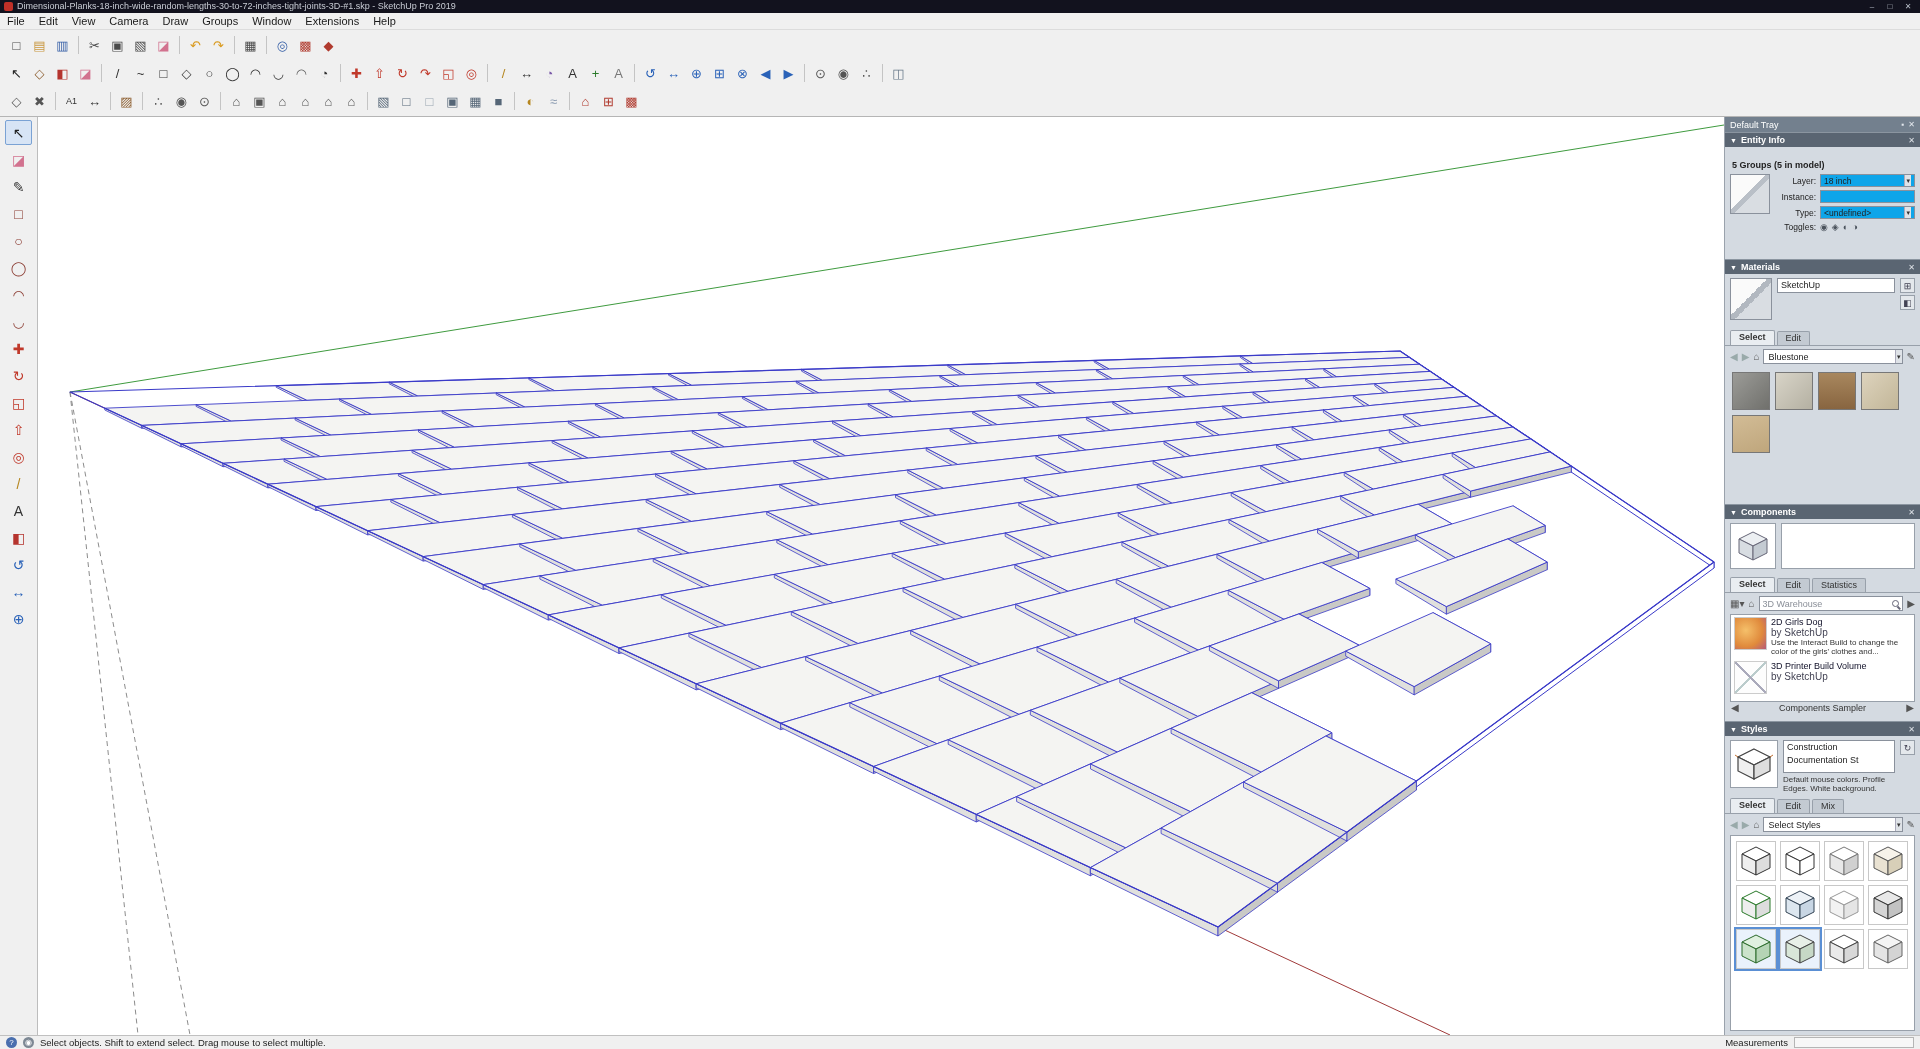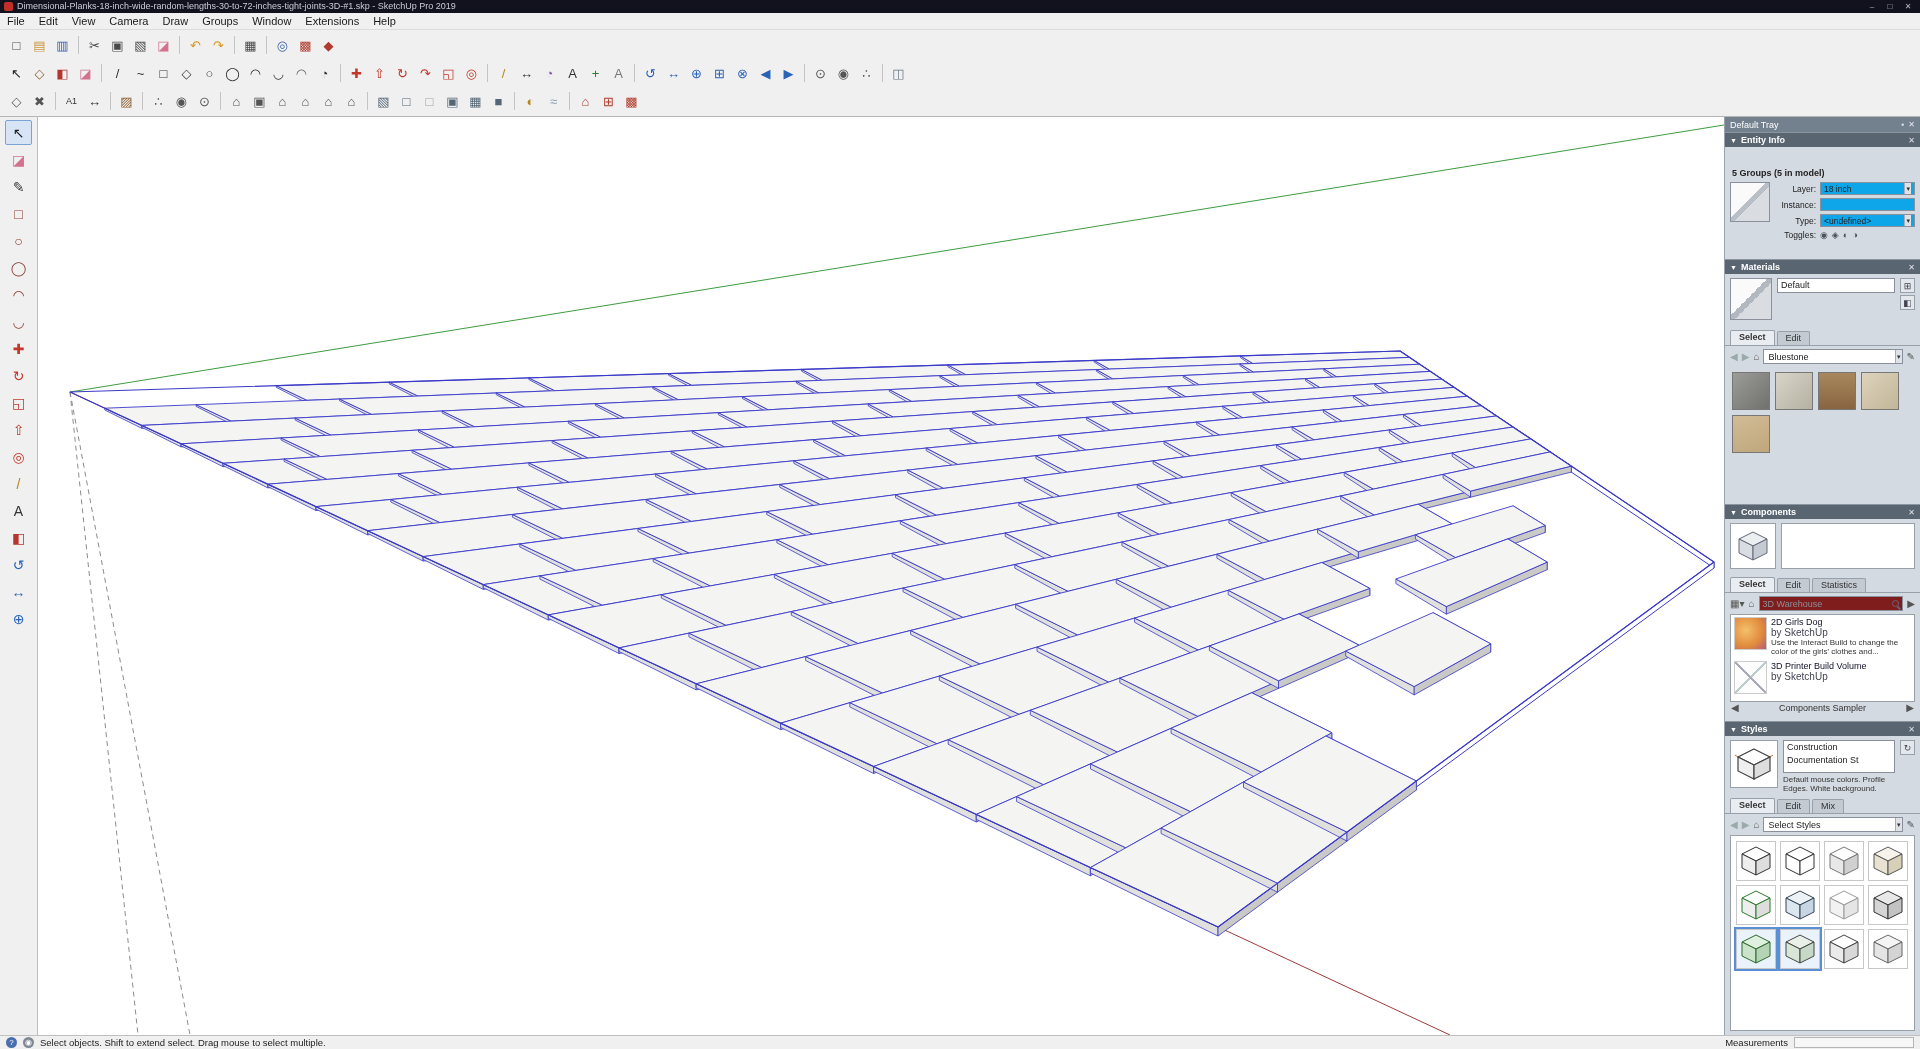--- a/index.html
+++ b/index.html
@@ -33,21 +33,21 @@
   .tray-titlebar{height:15px;background:#73808e;color:#fff;display:flex;align-items:center;gap:4px;padding:0 5px;font-size:9px;flex:0 0 auto}
   .tray-titlebar .spacer{flex:1}
   .tt-ic{font-size:8px;color:#e4e8ee}
   .panel-header{height:15px;background:#5a6572;color:#fff;display:flex;align-items:center;gap:4px;padding:0 5px;border-top:1px solid #8b95a0;flex:0 0 auto}
   .ph-arrow{font-size:7px}
   .ph-title{font-size:9px;font-weight:bold;white-space:nowrap}
   .ph-close{margin-left:auto;font-size:8px;color:#dfe3e8}
   .panel-content{flex:0 0 auto;overflow:hidden}
   
   .ei-content{height:112px;padding:3px 5px}
-  .ei-summary{font-weight:bold;font-size:9px;margin:18px 0 4px 2px}
+  .ei-summary{font-weight:bold;font-size:9px;margin:10px 0 4px 2px}
   .ei-body{display:flex;gap:6px}
   .ei-thumb{width:40px;height:40px;border:1px solid #8a919c;background:linear-gradient(135deg,#fafafa 45%,#b9bfc7 45%,#b9bfc7 55%,#d9dde2 55%)}
   .ei-fields{flex:1;display:flex;flex-direction:column;gap:3px}
   .ei-row{display:flex;align-items:center;gap:4px}
   .ei-row label{width:40px;text-align:right;font-size:8.5px;color:#222}
   .ei-select,.ei-input{flex:1;height:13px;background:#0ea5e9;border:1px solid #8a919c;display:flex;align-items:center;padding:0 3px;font-size:8.5px;white-space:nowrap;overflow:hidden}
   .dd-caret{margin-left:auto;font-size:7px;color:#333;background:#dfe3e8;border-left:1px solid #aab;padding:0 1px;height:100%;display:flex;align-items:center}
   .ei-toggles{display:flex;gap:4px;font-size:9px;color:#4a525c}
   
   .tabs{display:flex;align-items:flex-end;height:16px;padding:0 5px;border-bottom:1px solid #98a0aa;flex:0 0 auto}
@@ -62,21 +62,21 @@
   .mat-thumb{width:42px;height:42px;border:1px solid #8a919c;background:linear-gradient(135deg,#fafafa 45%,#b2b8c0 45%,#b2b8c0 55%,#d9dde2 55%)}
   .name-box{flex:1;height:15px;background:#fff;border:1px solid #8a919c;padding:0 3px;font-size:9px;line-height:13px}
   .side-btns{display:flex;flex-direction:column;gap:2px}
   .side-btn{width:15px;height:15px;border:1px solid #98a0aa;background:#e4e8ec;font-size:9px;display:flex;align-items:center;justify-content:center;color:#445}
   .swatches{display:flex;flex-wrap:wrap;gap:5px;padding:5px 7px;align-content:flex-start;height:137px}
   .swatch{width:38px;height:38px;border:1px solid #777}
   
   .comp-top{display:flex;gap:5px;padding:4px 5px;height:58px}
   .comp-thumb{width:46px;height:46px;background:#fff;border:1px solid #98a0aa;display:flex;align-items:center;justify-content:center}
   .comp-namebox{flex:1;height:46px;background:#fff;border:1px solid #98a0aa}
-  .searchbox{flex:1;background:#7f1d1d;border:1px solid #8a919c;height:15px;display:flex;align-items:center;padding:0 3px;gap:16px}
+  .searchbox{flex:1;background:#ffffff;border:1px solid #8a919c;height:15px;display:flex;align-items:center;padding:0 3px;gap:16px}
   .searchbox .ph-text{flex:1;color:#8a8f98;font-size:9px;white-space:nowrap;overflow:hidden}
   .mag{width:7px;height:7px;border:1.5px solid #667;border-radius:50%;position:relative;flex:0 0 auto}
   .mag::after{content:"";position:absolute;width:4px;height:1.5px;background:#667;transform:rotate(45deg);right:-3px;bottom:-2px}
   .comp-list{background:#fff;border:1px solid #98a0aa;margin:0 5px;height:88px;overflow:hidden}
   .comp-item{display:flex;gap:4px;padding:2px 3px}
   .comp-item-thumb{width:33px;height:33px;border:1px solid #ccc;flex:0 0 auto}
   [data-thumb="girls"]{background:radial-gradient(circle at 35% 40%,#f5c06a,#e08a3c 60%,#b55a7a)}
   [data-thumb="printer"]{background:linear-gradient(45deg,transparent 47%,#aab 47%,#aab 53%,transparent 53%),linear-gradient(-45deg,transparent 47%,#bcc 47%,#bcc 53%,transparent 53%),#fdfdfd}
   .comp-item-text{flex:1;overflow:hidden}
   .comp-item-name{font-weight:normal;font-size:9px;color:#101028;white-space:nowrap;overflow:hidden}
@@ -1206,21 +1206,21 @@
     </div>
 
     <div class="panel-header">
       <span class="ph-arrow">▼</span>
       <span class="ph-title">Materials</span>
       <span class="ph-close">✕</span>
     </div>
     <div class="panel-content" style="height:230px;display:flex;flex-direction:column">
       <div class="mat-top">
         <div class="mat-thumb"></div>
-        <div class="name-box">Default</div>
+        <div class="name-box">SketchUp</div>
         <div class="side-btns">
           <span class="side-btn">⊞</span>
           <span class="side-btn">◧</span>
         </div>
       </div>
       <div class="tabs">
 
           <span class="tab active">Select</span>
 
           <span class="tab">Edit</span>

